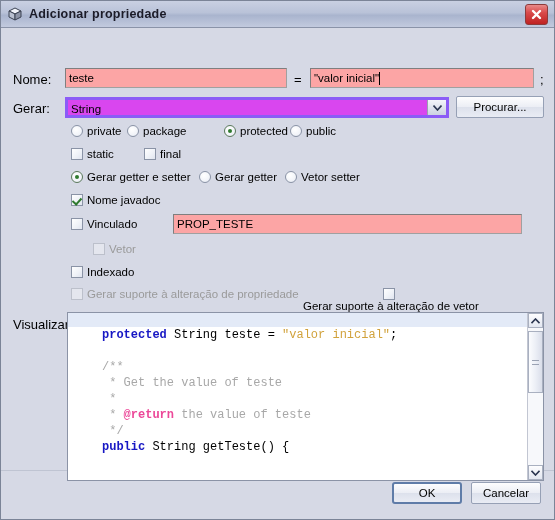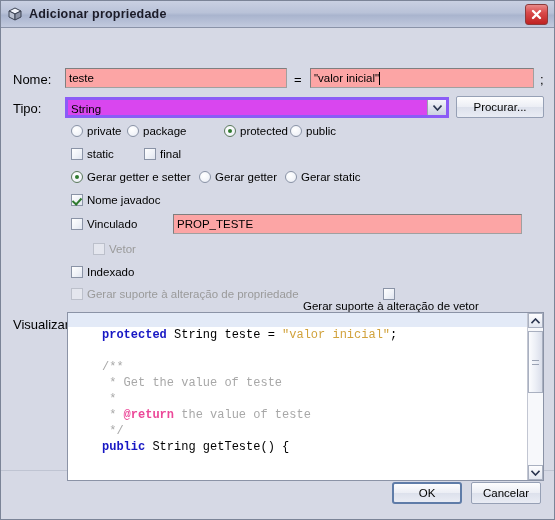--- a/index.html
+++ b/index.html
@@ -322,21 +322,21 @@
     <div class="tinput" style="position:absolute; left:64px; top:40px; width:222px;">teste</div>
     <div class="row" style="left:293px; top:44px;">
       <span class="lbl">=</span>
     </div>
     <div class="tinput caret" style="position:absolute; left:309px; top:40px; width:224px;">"valor inicial"</div>
     <div class="row" style="left:539px; top:44px;">
       <span class="lbl">;</span>
     </div>
 
     <div class="row" style="left:12px; top:73px;">
-      <span class="lbl">Tipo:</span>
+      <span class="lbl">Gerar:</span>
     </div>
     <div class="combo" style="position:absolute; left:64px; top:69px; width:384px;">
       <span class="cval">String</span>
       <span class="carrow">
         <svg width="9" height="6" viewBox="0 0 9 6">
             <path d="M0.5,0.5 L4.5,5 L8.5,0.5" fill="none" stroke="#2a3550" stroke-width="1.6"></path>
           </svg>
       </span>
     </div>
     <div class="btn" style="position:absolute; left:455px; top:68px; width:88px;">Procurar...</div>
@@ -370,21 +370,21 @@
     <div class="opt" style="left:70px; top:143px;">
       <span class="radio on"></span>
       <span class="olbl">Gerar getter e setter</span>
     </div>
     <div class="opt" style="left:198px; top:143px;">
       <span class="radio"></span>
       <span class="olbl">Gerar getter</span>
     </div>
     <div class="opt" style="left:284px; top:143px;">
       <span class="radio"></span>
-      <span class="olbl">Gerar static</span>
+      <span class="olbl">Vetor setter</span>
     </div>
 
     <div class="opt" style="left:70px; top:166px;">
       <span class="checkbox on"></span>
       <span class="olbl">Nome javadoc</span>
     </div>
 
     <div class="opt" style="left:70px; top:190px;">
       <span class="checkbox"></span>
       <span class="olbl">Vinculado</span>

